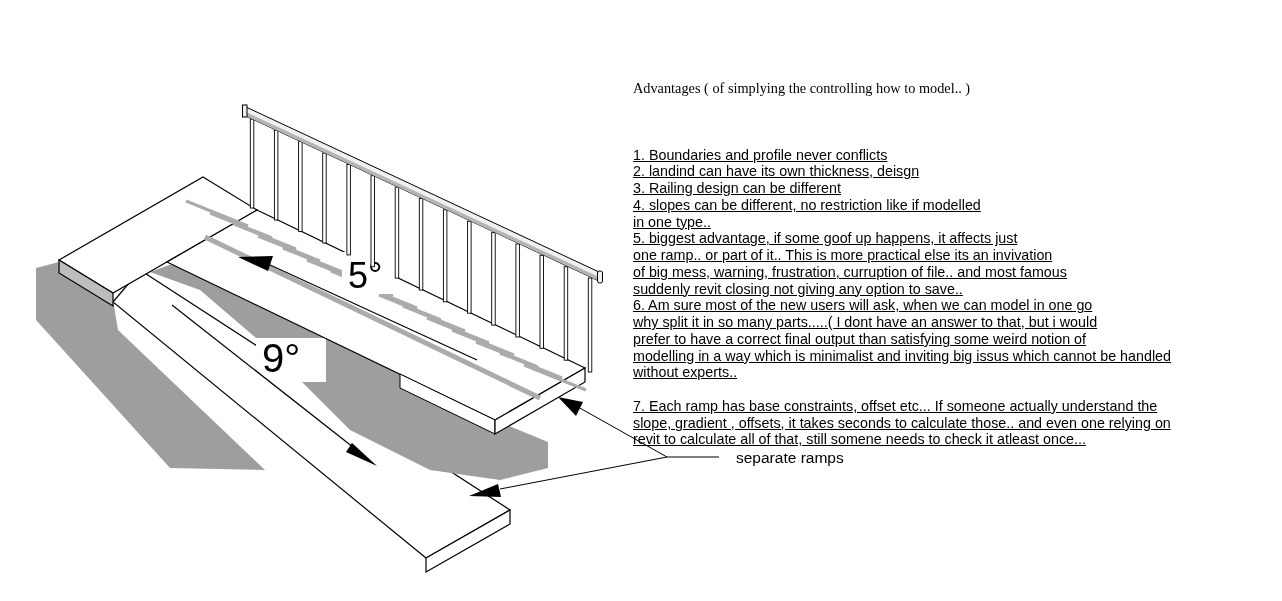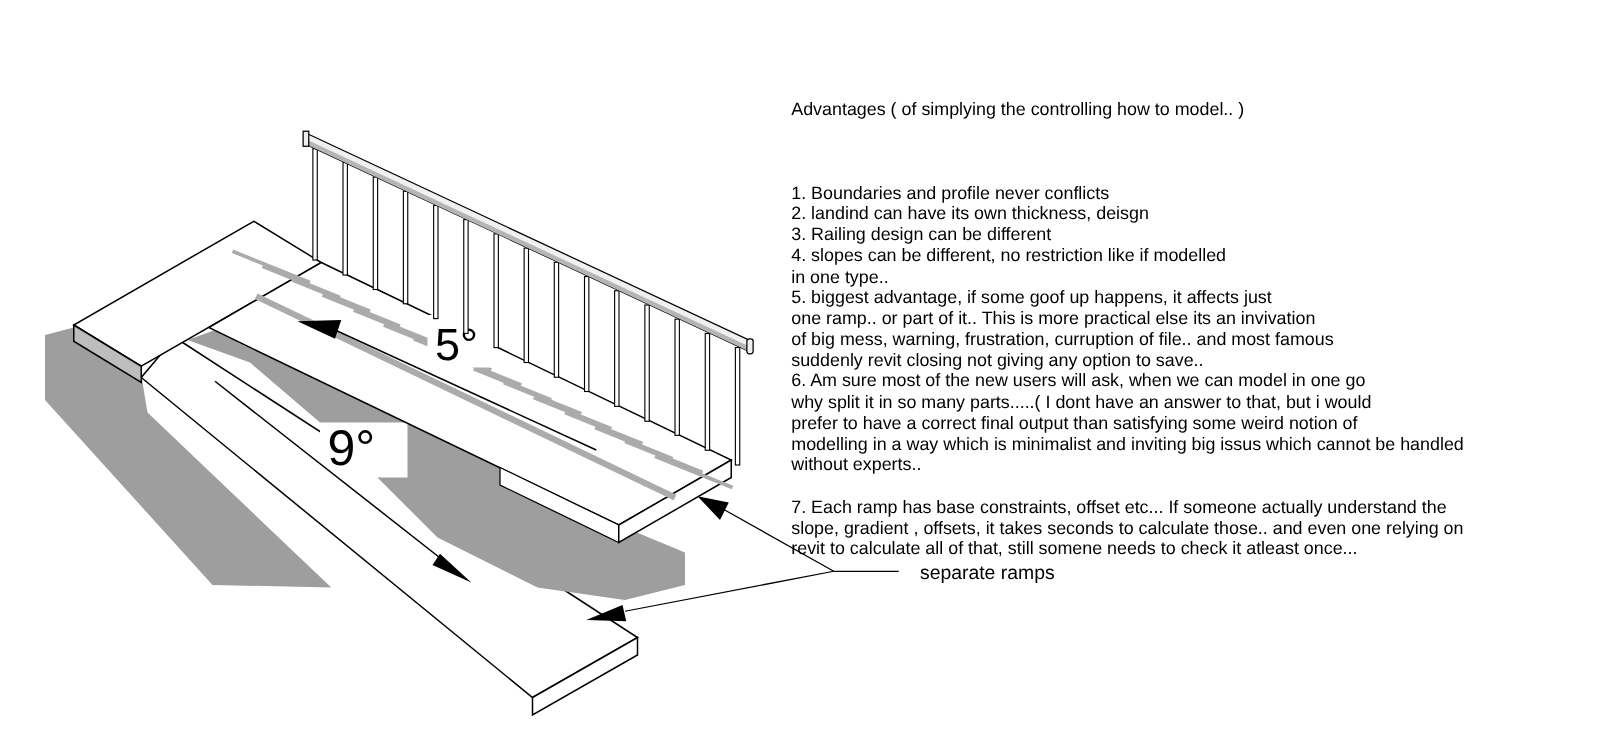--- a/index.html
+++ b/index.html
@@ -26,23 +26,25 @@
     top: 46px;
     width: 648px;
     color: #000000;
     font-size: 14.3px;
     line-height: 16.75px;
     white-space: pre;
   }
   .notes .notes-title {
     margin: 0 0 16.75px 0;
     font-weight: normal;
+    font-family: Liberation Serif, serif;
   }
   .notes .notes-body {
     white-space: pre;
+    text-decoration: underline;
   }
   text {
     font-family: "Liberation Sans", sans-serif;
     fill: #000000;
   }
 </style>
 </head>
 <body>
 
 <div id="canvas">

